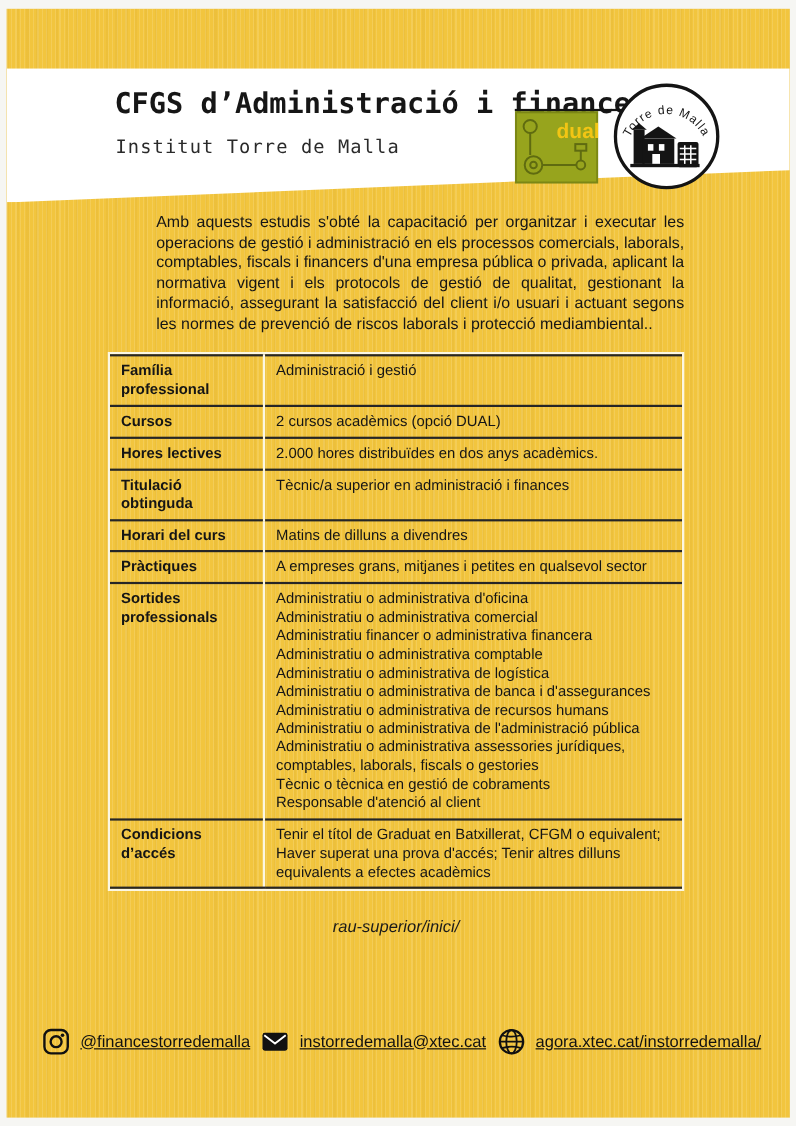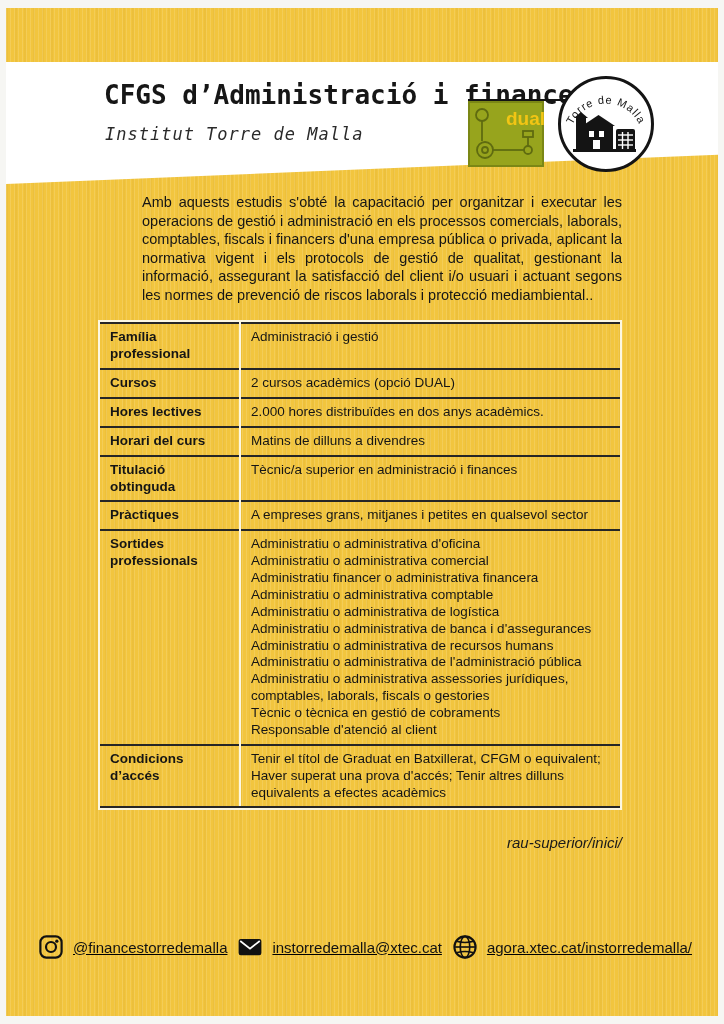--- a/index.html
+++ b/index.html
@@ -40,21 +40,20 @@
     white-space: nowrap;
   }
   .subtitle {
     position: absolute;
     left: 105px; top: 124px;
     font-family: "DejaVu Sans Mono", "Liberation Mono", monospace;
     font-size: 17px;
     letter-spacing: 1px;
     color: #2a2a2a;
     white-space: nowrap;
-    font-style: italic;
   }
   .strike-line {
     position: absolute;
     left: 468px; top: 99px;
     width: 147px; height: 2px;
     background: #141414;
   }
   .dual-logo {
     position: absolute;
     left: 468px; top: 101px;
@@ -98,21 +97,21 @@
     border-bottom: 2px solid #262626;
   }
   td.label-cell {
     font-weight: bold;
     width: 140px;
     border-right: 2px solid #fcf7e2;
   }
   td.value-cell div { margin: 0; }
   .note {
     margin-top: 24px;
-    text-align: right;
+    text-align: center;
     font-style: italic;
     font-size: 15px;
     color: #1a1a1a;
   }
   .footer {
     position: absolute;
     left: 38px; right: 32px; top: 934px;
     display: flex;
     align-items: center;
     justify-content: space-between;
@@ -196,26 +195,26 @@
             </tr>
             <tr>
               <td class="label-cell">Cursos</td>
               <td class="value-cell">2 cursos acadèmics (opció DUAL)</td>
             </tr>
             <tr>
               <td class="label-cell">Hores lectives</td>
               <td class="value-cell">2.000 hores distribuïdes en dos anys acadèmics.</td>
             </tr>
             <tr>
+              <td class="label-cell">Titulació obtinguda</td>
+              <td class="value-cell">Tècnic/a superior en administració i finances</td>
+            </tr>
+            <tr>
               <td class="label-cell">Horari del curs</td>
               <td class="value-cell">Matins de dilluns a divendres</td>
-            </tr>
-            <tr>
-              <td class="label-cell">Titulació obtinguda</td>
-              <td class="value-cell">Tècnic/a superior en administració i finances</td>
             </tr>
             <tr>
               <td class="label-cell">Pràctiques</td>
               <td class="value-cell">A empreses grans, mitjanes i petites en qualsevol sector</td>
             </tr>
             <tr>
               <td class="label-cell">Sortides professionals</td>
               <td class="value-cell">
                 <div>Administratiu o administrativa d'oficina</div>
                 <div>Administratiu o administrativa comercial</div>

